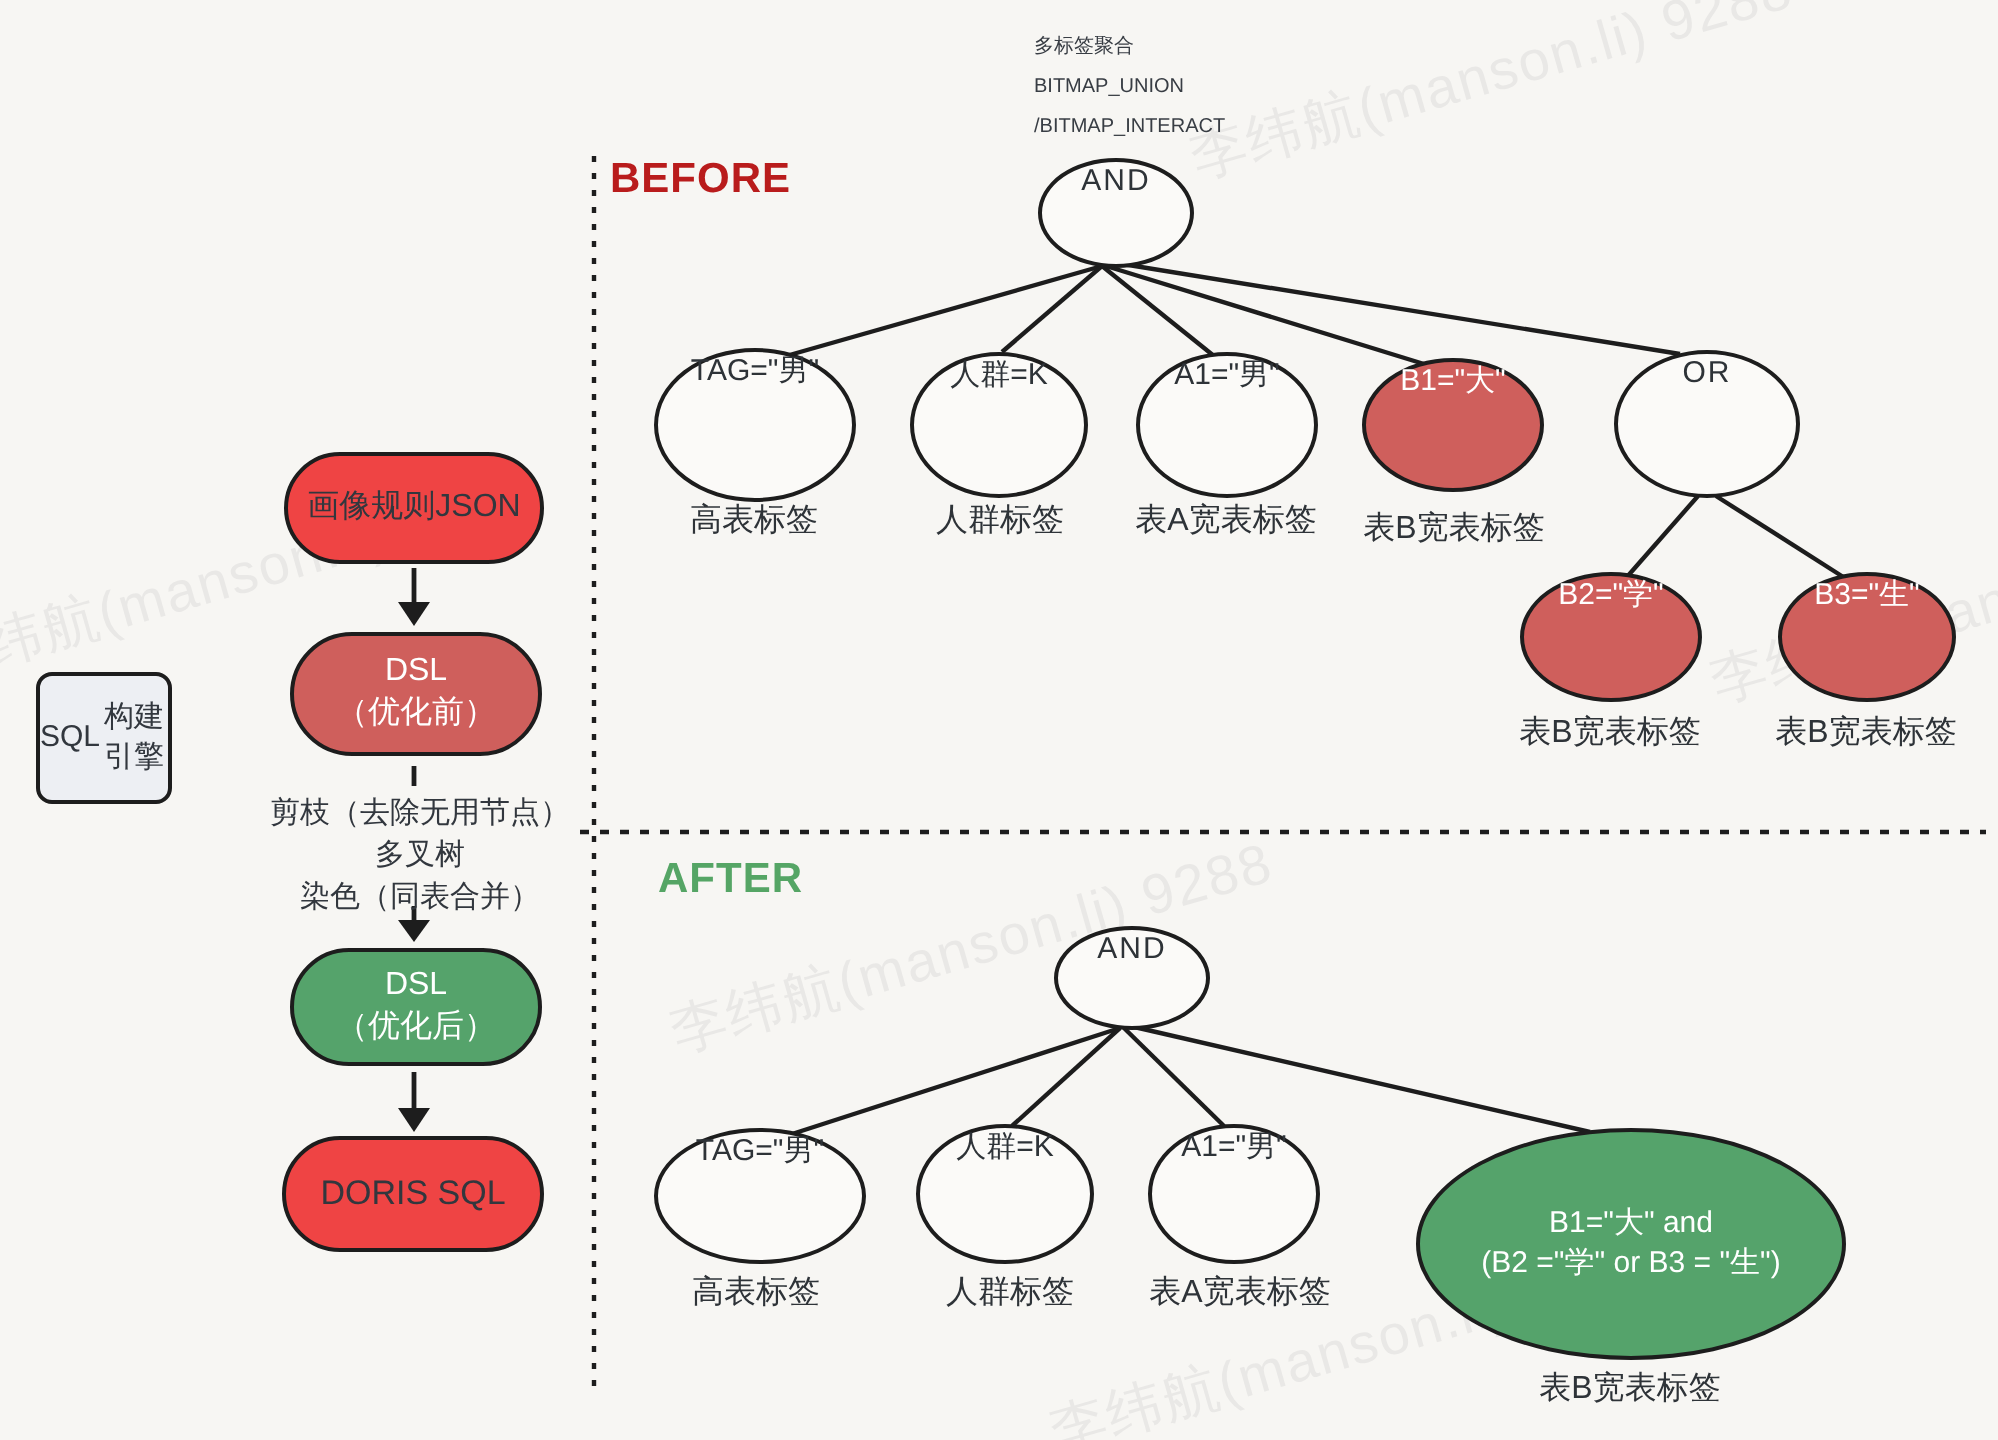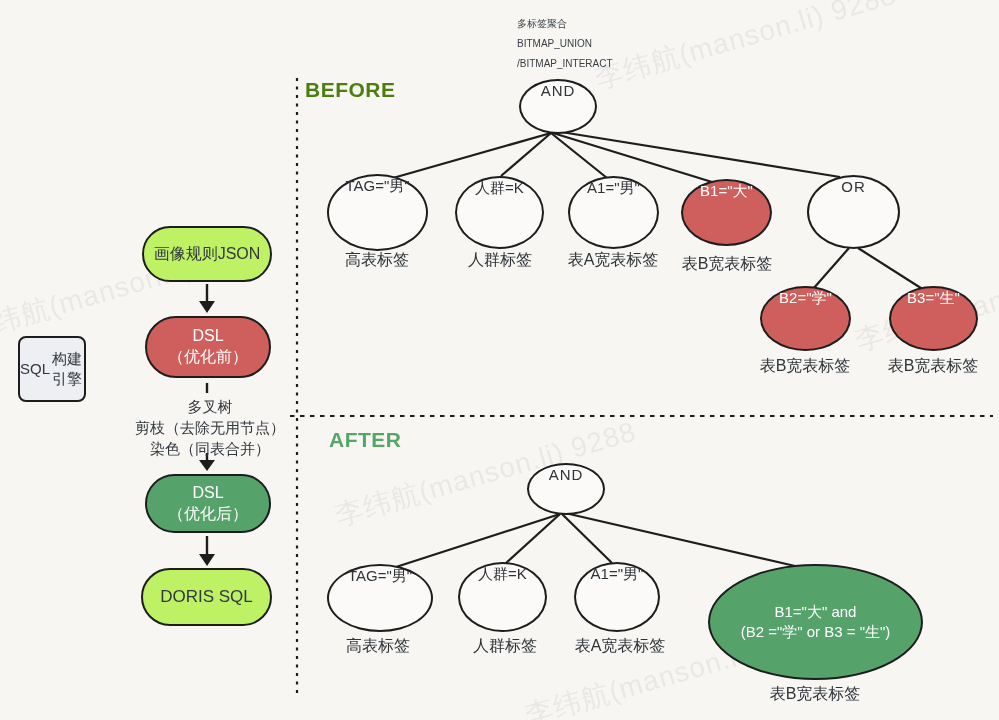--- a/index.html
+++ b/index.html
@@ -39,21 +39,21 @@
   }
   .node.red{background:#cf5f5c;color:#ffffff;}
   .node.green{background:#55a36b;color:#ffffff;}
   .node.big{font-size:15px;}
 
   
   .pill{
     position:absolute;
     border:2.5px solid #1d1d1d;
     border-radius:32px;
-    background:#bef264;
+    background:#ef4444;
     display:flex;flex-direction:column;align-items:center;justify-content:center;
     text-align:center;
     font-size:16px;
     box-sizing:border-box;
     line-height:1.3;
   }
   .pill.red{background:#cf5f5c;color:#ffffff;}
   .pill.green{background:#55a36b;color:#ffffff;}
 
   .box{
@@ -76,21 +76,21 @@
     white-space:nowrap;
     text-align:center;
   }
 
   .section-label{
     position:absolute;
     font-size:21px;
     font-weight:bold;
     letter-spacing:0.5px;
   }
-  .section-label.before{color:#4d7c0f;}
+  .section-label.before{color:#b91c1c;}
   .section-label.after{color:#55a565;}
 
   .annotation{
     position:absolute;
     font-size:10px;
     line-height:20px;
     color:#383d44;
     white-space:nowrap;
   }
   .note{
@@ -149,22 +149,22 @@
   <div class="pill" style="left:142px;top:226px;width:130px;height:56px;">
     <span>画像规则JSON</span>
   </div>
 
   <div class="pill red" style="left:145px;top:316px;width:126px;height:62px;">
     <span>DSL</span>
     <span>（优化前）</span>
   </div>
 
   <div class="note" style="left:210px;top:396px;">
+    <div>剪枝（去除无用节点）</div>
     <div>多叉树</div>
-    <div>剪枝（去除无用节点）</div>
     <div>染色（同表合并）</div>
   </div>
 
   <div class="pill green" style="left:145px;top:474px;width:126px;height:59px;">
     <span>DSL</span>
     <span>（优化后）</span>
   </div>
 
   <div class="pill" style="left:141px;top:568px;width:131px;height:58px;font-size:17px;">
     <span>DORIS SQL</span>

